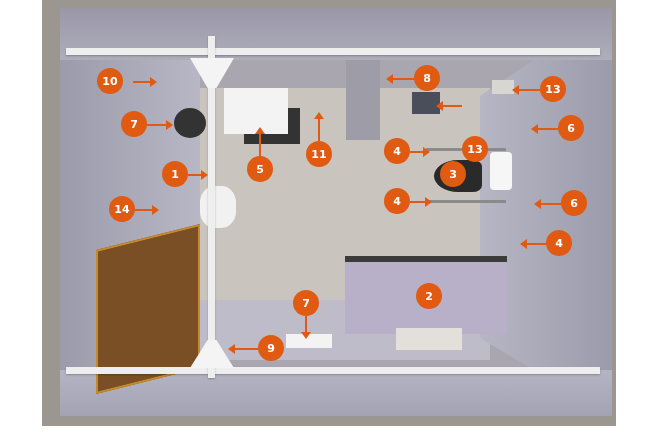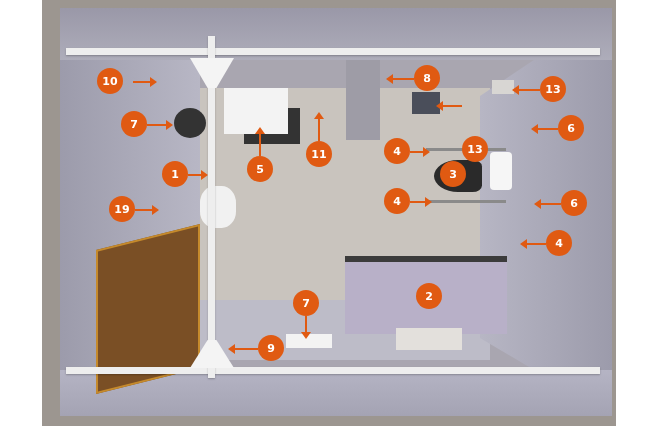--- a/index.html
+++ b/index.html
@@ -78,21 +78,21 @@
 
 <div class="callout" style="left:97px;top:68px;text-align:center;">10</div>
 <div class="arrow r" style="left:133px;top:81px;width:22px;"></div>
 
 <div class="callout" style="left:121px;top:111px;">7</div>
 <div class="arrow r" style="left:147px;top:124px;width:24px;"></div>
 
 <div class="callout" style="left:162px;top:161px;">1</div>
 <div class="arrow r" style="left:188px;top:174px;width:18px;"></div>
 
-<div class="callout" style="left:109px;top:196px;">19</div>
+<div class="callout" style="left:109px;top:196px;">14</div>
 <div class="arrow r" style="left:135px;top:209px;width:22px;"></div>
 
 <div class="callout" style="left:247px;top:156px;">5</div>
 <div class="varrow u" style="left:259px;top:130px;height:26px;"></div>
 
 <div class="callout" style="left:306px;top:141px;">11</div>
 <div class="varrow u" style="left:318px;top:115px;height:26px;"></div>
 
 <div class="callout" style="left:414px;top:65px;">8</div>
 <div class="arrow l" style="left:388px;top:78px;width:26px;"></div>

